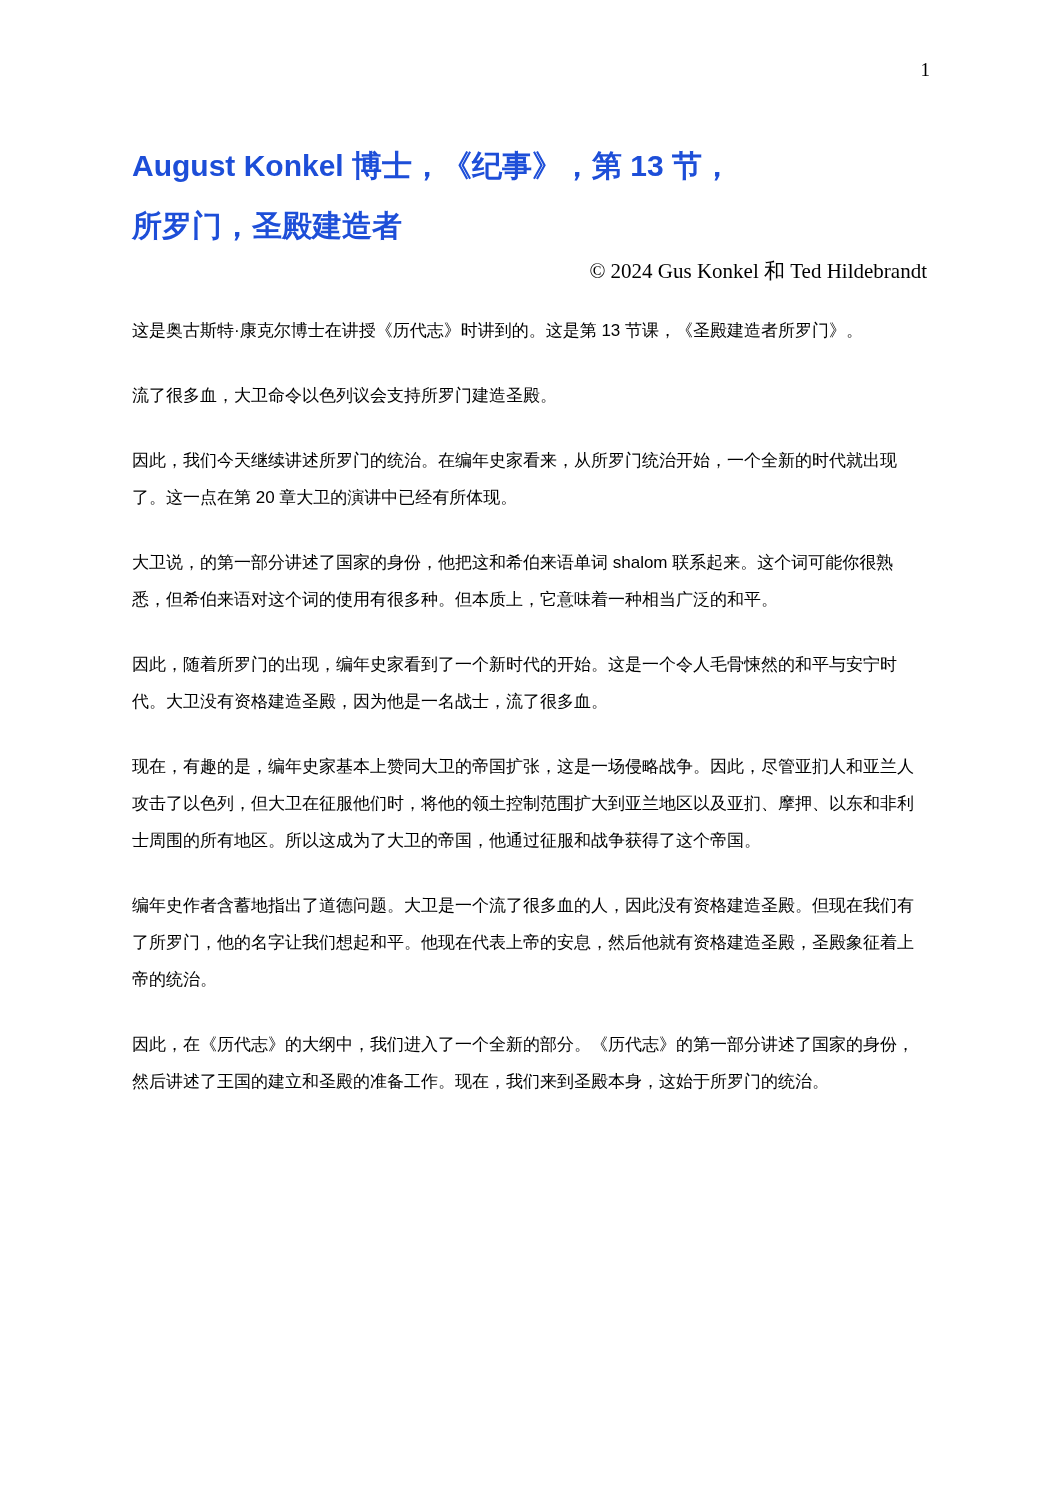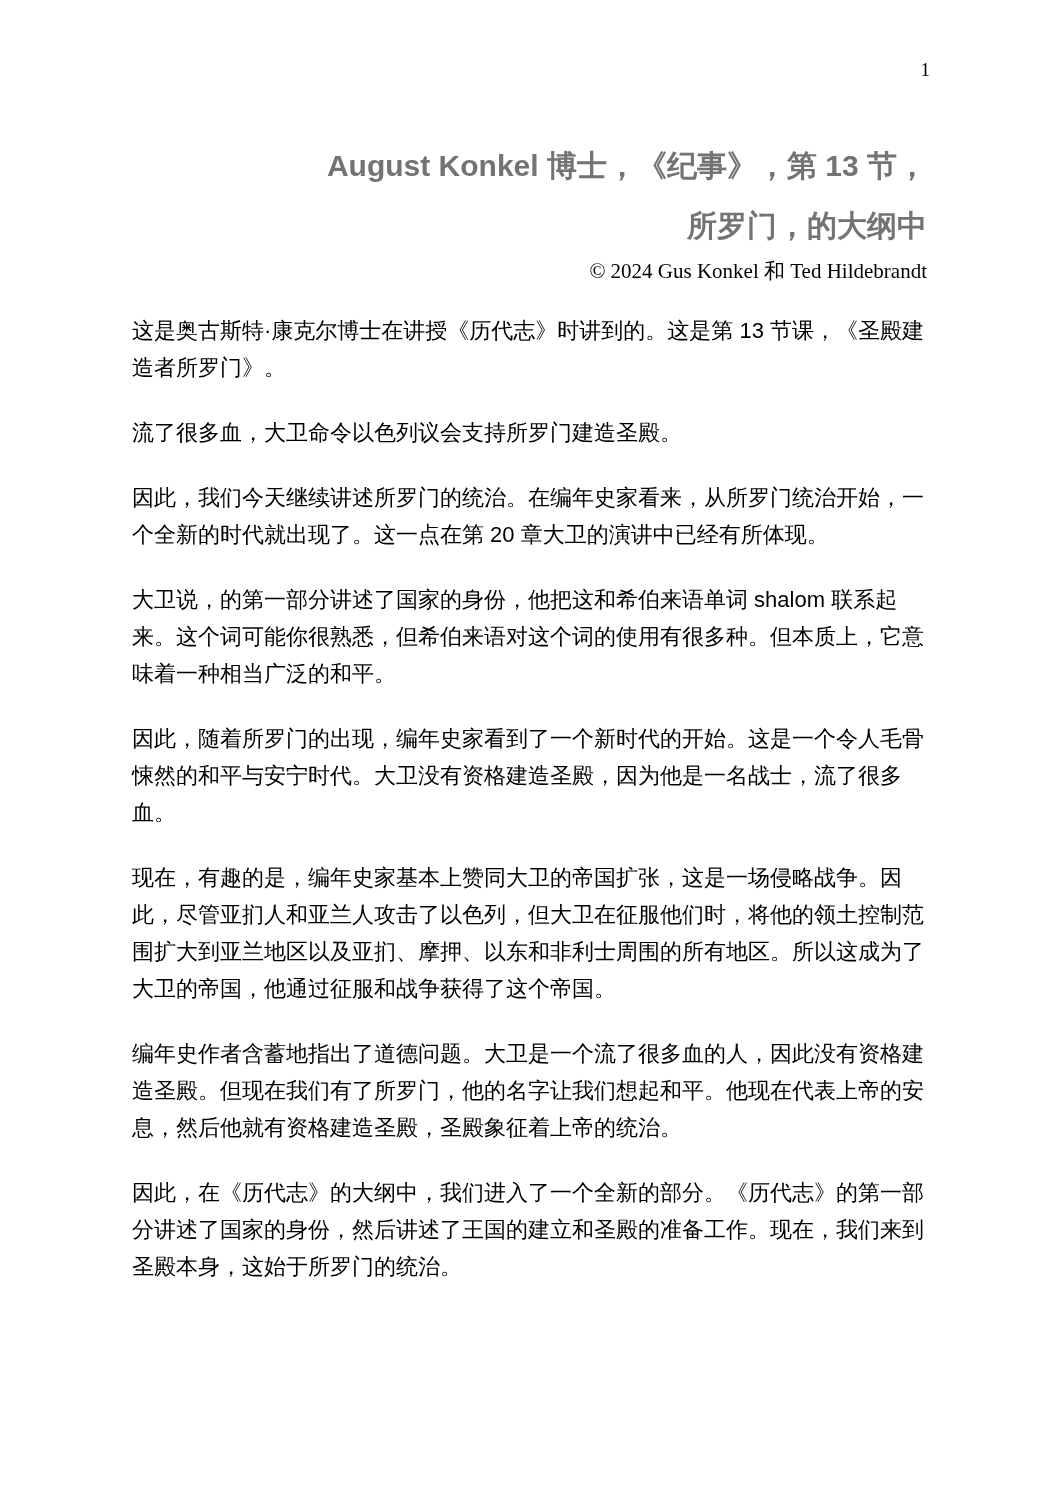--- a/index.html
+++ b/index.html
@@ -27,42 +27,42 @@
   }
   .content {
     position: absolute;
     left: 132px;
     top: 0;
     width: 795px;
   }
   .title {
     margin: 136px 0 0 0;
     padding: 0;
-    text-align: right;
+    text-align: left;
     font-family: "Liberation Sans", sans-serif;
     font-weight: 700;
     font-size: 30px;
     line-height: 60px;
-    color: #737373;
+    color: #1d4ed8;
   }
   .title-line {
     display: block;
   }
   .copyright {
     margin: 0;
     text-align: right;
     font-family: "Liberation Serif", serif;
     font-weight: 400;
     font-size: 21px;
     line-height: 30px;
     color: #000000;
   }
   .body-text {
     margin-top: 26px;
-    font-size: 22px;
+    font-size: 17px;
     line-height: 37px;
     text-align: left;
     word-break: break-all;
     overflow-wrap: break-word;
   }
   .body-text p {
     margin: 0 0 28px 0;
     padding: 0;
   }
   .body-text p:last-child {
@@ -71,21 +71,21 @@
 </style>
 </head>
 <body>
 
 <div class="page">
   <div class="page-number">1</div>
 
   <div class="content">
     <h1 class="title">
       <span class="title-line">August Konkel 博士，《纪事》，第 13 节，</span>
-      <span class="title-line">所罗门，的大纲中</span>
+      <span class="title-line">所罗门，圣殿建造者</span>
     </h1>
 
     <div class="copyright">© 2024 Gus Konkel 和 Ted Hildebrandt</div>
 
     <div class="body-text">
       <p>这是奥古斯特·康克尔博士在讲授《历代志》时讲到的。这是第 13 节课，《圣殿建造者所罗门》。</p>
       <p>流了很多血，大卫命令以色列议会支持所罗门建造圣殿。</p>
       <p>因此，我们今天继续讲述所罗门的统治。在编年史家看来，从所罗门统治开始，一个全新的时代就出现了。这一点在第 20 章大卫的演讲中已经有所体现。</p>
       <p>大卫说，的第一部分讲述了国家的身份，他把这和希伯来语单词 shalom 联系起来。这个词可能你很熟悉，但希伯来语对这个词的使用有很多种。但本质上，它意味着一种相当广泛的和平。</p>
       <p>因此，随着所罗门的出现，编年史家看到了一个新时代的开始。这是一个令人毛骨悚然的和平与安宁时代。大卫没有资格建造圣殿，因为他是一名战士，流了很多血。</p>

